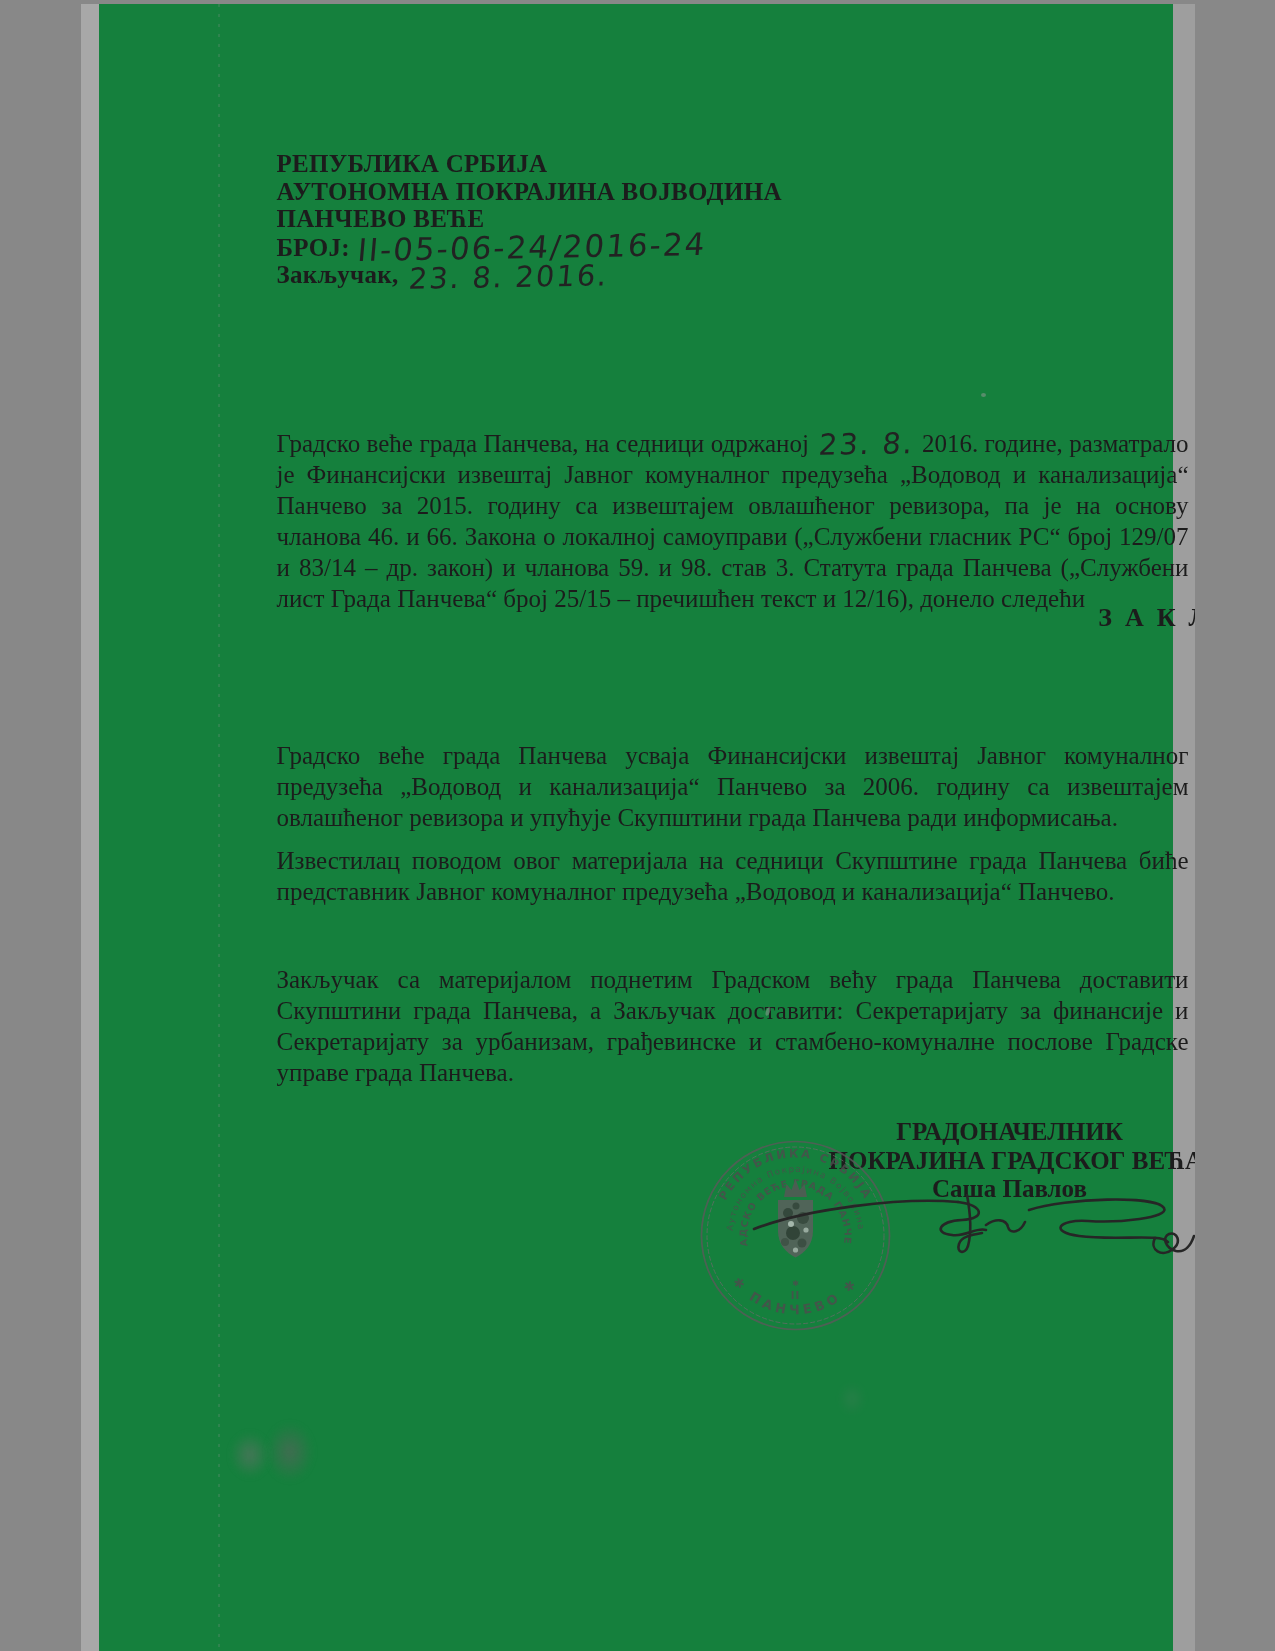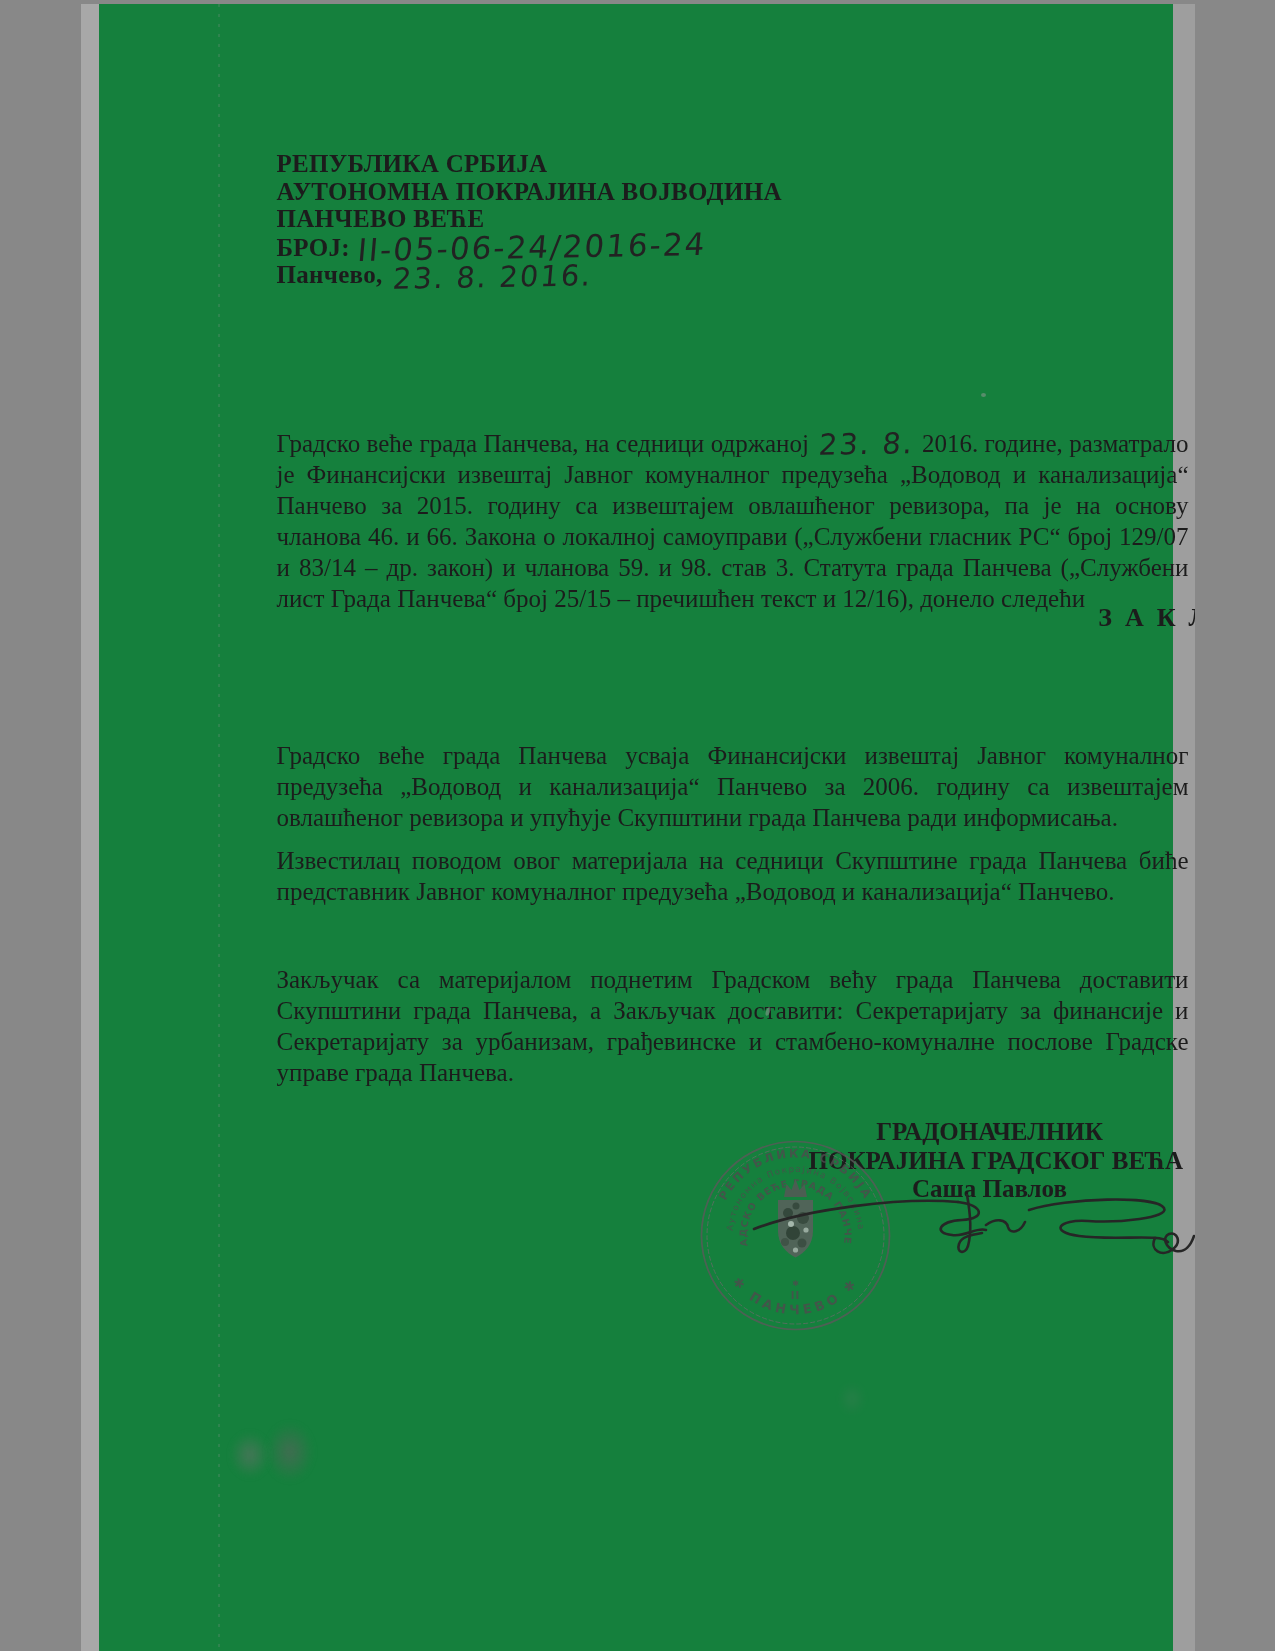--- a/index.html
+++ b/index.html
@@ -28,21 +28,21 @@
   .para{position:absolute;left:196px;width:912px;font-size:25px;line-height:31px;
     text-align:justify;margin:0;}
   .p-intro{top:424px;}
   .p-intro .hand{font-size:29px;line-height:20px;margin:0 8px 0 10px;vertical-align:-2px;}
   .doc-heading{position:absolute;top:599px;left:0;width:1275px;margin:0;text-align:right;
     font-size:26px;font-weight:bold;letter-spacing:.5em;text-indent:.5em;}
   .p2{top:736px;}
   .p3{top:841px;}
   .p4{top:960px;}
 
-  .sig-block{position:absolute;left:728px;top:1114px;width:362px;text-align:center;
+  .sig-block{position:absolute;left:748px;top:1114px;width:362px;text-align:center;
     font-weight:bold;font-size:25px;line-height:28.5px;white-space:nowrap;}
 
   .stamp-svg{position:absolute;left:617px;top:1134px;width:195px;height:195px;opacity:.82;}
   .stamp-svg text{font-family:"DejaVu Sans",sans-serif;fill:#4d4d4d;}
   .sig-svg{position:absolute;left:655px;top:1185px;width:460px;height:85px;}
   .sig-svg path{stroke:#262626;stroke-width:2.6;fill:none;stroke-linecap:round;}
 
   .smudge{position:absolute;border-radius:50%;filter:blur(3px);}
   .smudge.a{left:149px;top:1428px;width:40px;height:46px;
     background:radial-gradient(ellipse,rgba(110,110,110,.55),rgba(140,140,140,0) 70%);}
@@ -63,21 +63,21 @@
   <div class="perf-line right"></div>
 
   <header class="doc-header">
     <div>РЕПУБЛИКА СРБИЈА</div>
     <div>АУТОНОМНА ПОКРАЈИНА ВОЈВОДИНА</div>
     <div>ПАНЧЕВО ВЕЋЕ</div>
     <div class="num-line">
       <span>БРОЈ:</span><span class="hand">II-05-06-24/2016-24</span>
     </div>
     <div class="place-line">
-      <span>Панчево,</span><span class="hand">23. 8. 2016.</span>
+      <span>Закључак,</span><span class="hand">23. 8. 2016.</span>
     </div>
   </header>
 
   <p class="para p-intro">
     <span>Градско веће града Панчева, на седници одржаној</span><span class="hand">23. 8.</span><span>2016. године, разматрало је Финансијски извештај Јавног комуналног предузећа „Водовод и канализација“ Панчево за 2015. годину са извештајем овлашћеног ревизора, па је на основу чланова 46. и 66. Закона о локалној самоуправи („Службени гласник РС“ број 129/07 и 83/14 – др. закон) и чланова 59. и 98. став 3. Статута града Панчева („Службени лист Града Панчева“ број 25/15 – пречишћен текст и 12/16), донело следећи</span>
   </p>
 
   <h1 class="doc-heading">ЗАКЉУЧАК</h1>
 
   <p class="para p2">Градско веће града Панчева усваја Финансијски извештај Јавног комуналног предузећа „Водовод и канализација“ Панчево за 2006. годину са извештајем овлашћеног ревизора и упућује Скупштини града Панчева ради информисања.</p>

